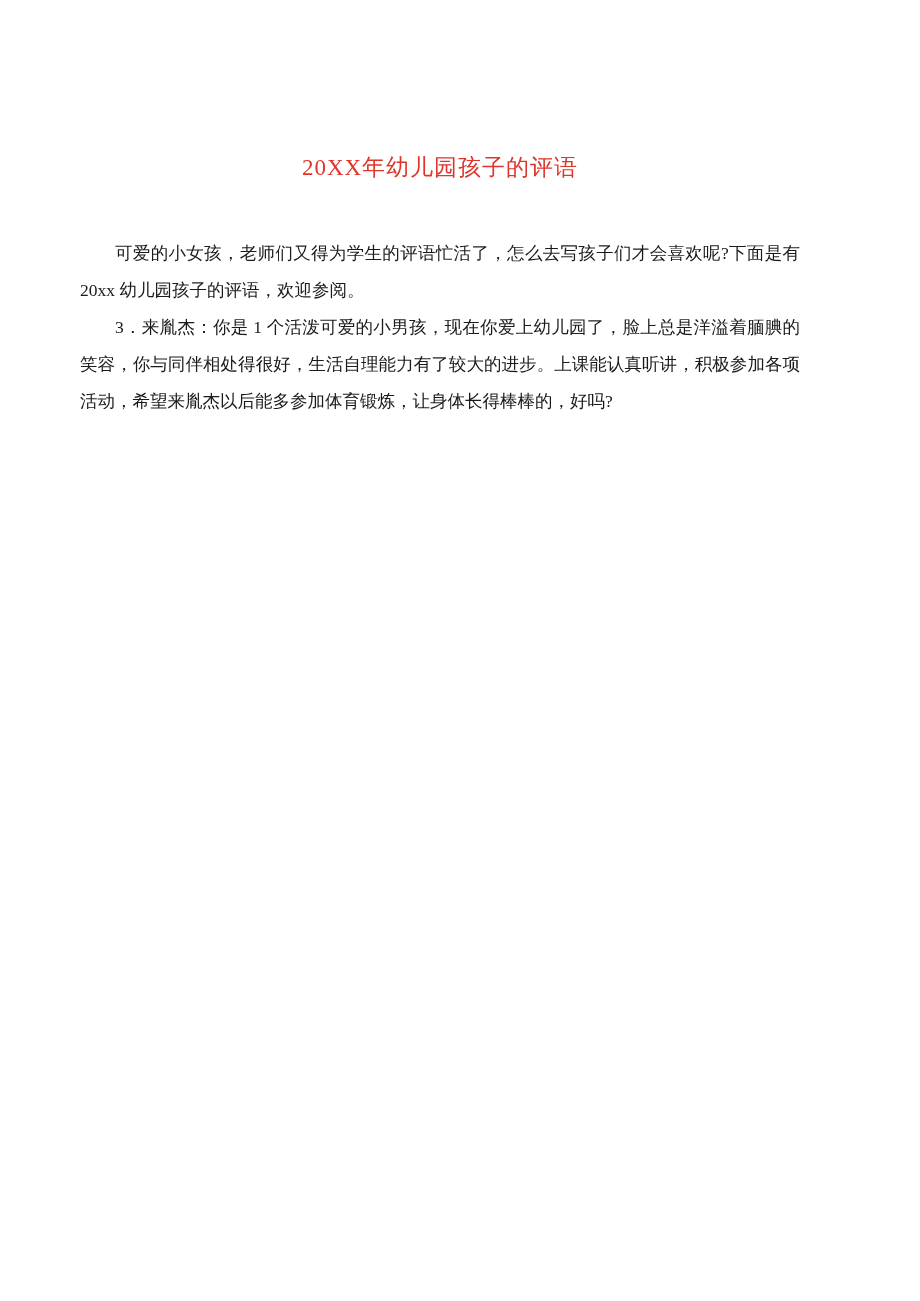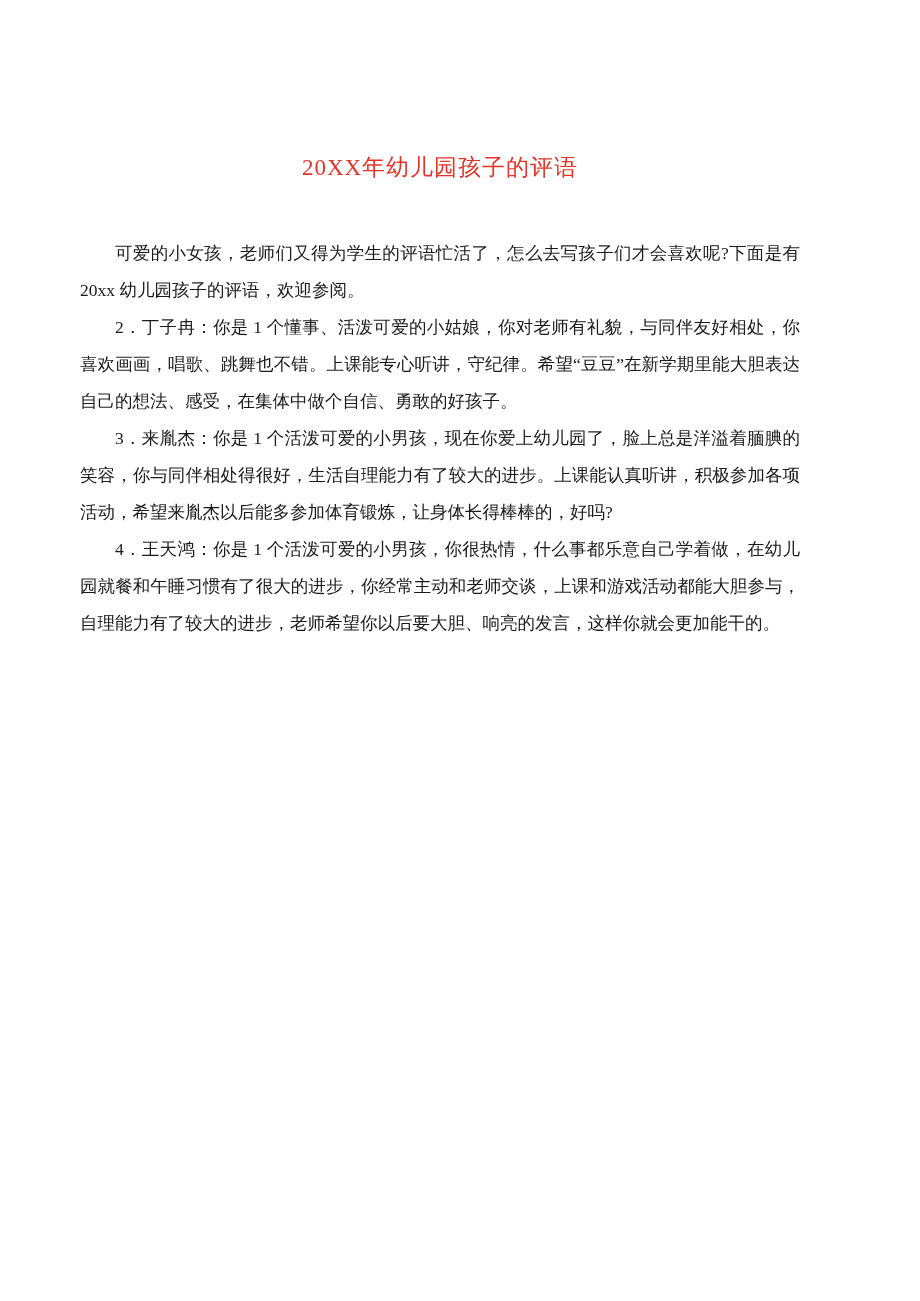--- a/index.html
+++ b/index.html
@@ -41,17 +41,15 @@
   }
 </style>
 </head>
 <body>
 
 <div class="page">
   <h1 class="doc-title" style="color: rgb(224, 53, 43);">20XX年幼儿园孩子的评语</h1>
 
   <div class="doc-body">
     <p>可爱的小女孩，老师们又得为学生的评语忙活了，怎么去写孩子们才会喜欢呢?下面是有 20xx 幼儿园孩子的评语，欢迎参阅。</p>
-    <p>2．丁子冉：你是 1 个懂事、活泼可爱的小姑娘，你对老师有礼貌，与同伴友好相处，你喜欢画画，唱歌、跳舞也不错。上课能专心听讲，守纪律。希望“豆豆”在新学期里能大胆表达自己的想法、感受，在集体中做个自信、勇敢的好孩子。</p>
     <p>3．来胤杰：你是 1 个活泼可爱的小男孩，现在你爱上幼儿园了，脸上总是洋溢着腼腆的笑容，你与同伴相处得很好，生活自理能力有了较大的进步。上课能认真听讲，积极参加各项活动，希望来胤杰以后能多参加体育锻炼，让身体长得棒棒的，好吗?</p>
-    <p>4．王天鸿：你是 1 个活泼可爱的小男孩，你很热情，什么事都乐意自己学着做，在幼儿园就餐和午睡习惯有了很大的进步，你经常主动和老师交谈，上课和游戏活动都能大胆参与，自理能力有了较大的进步，老师希望你以后要大胆、响亮的发言，这样你就会更加能干的。</p>
   </div>
 </div>
 
 </body></html>

